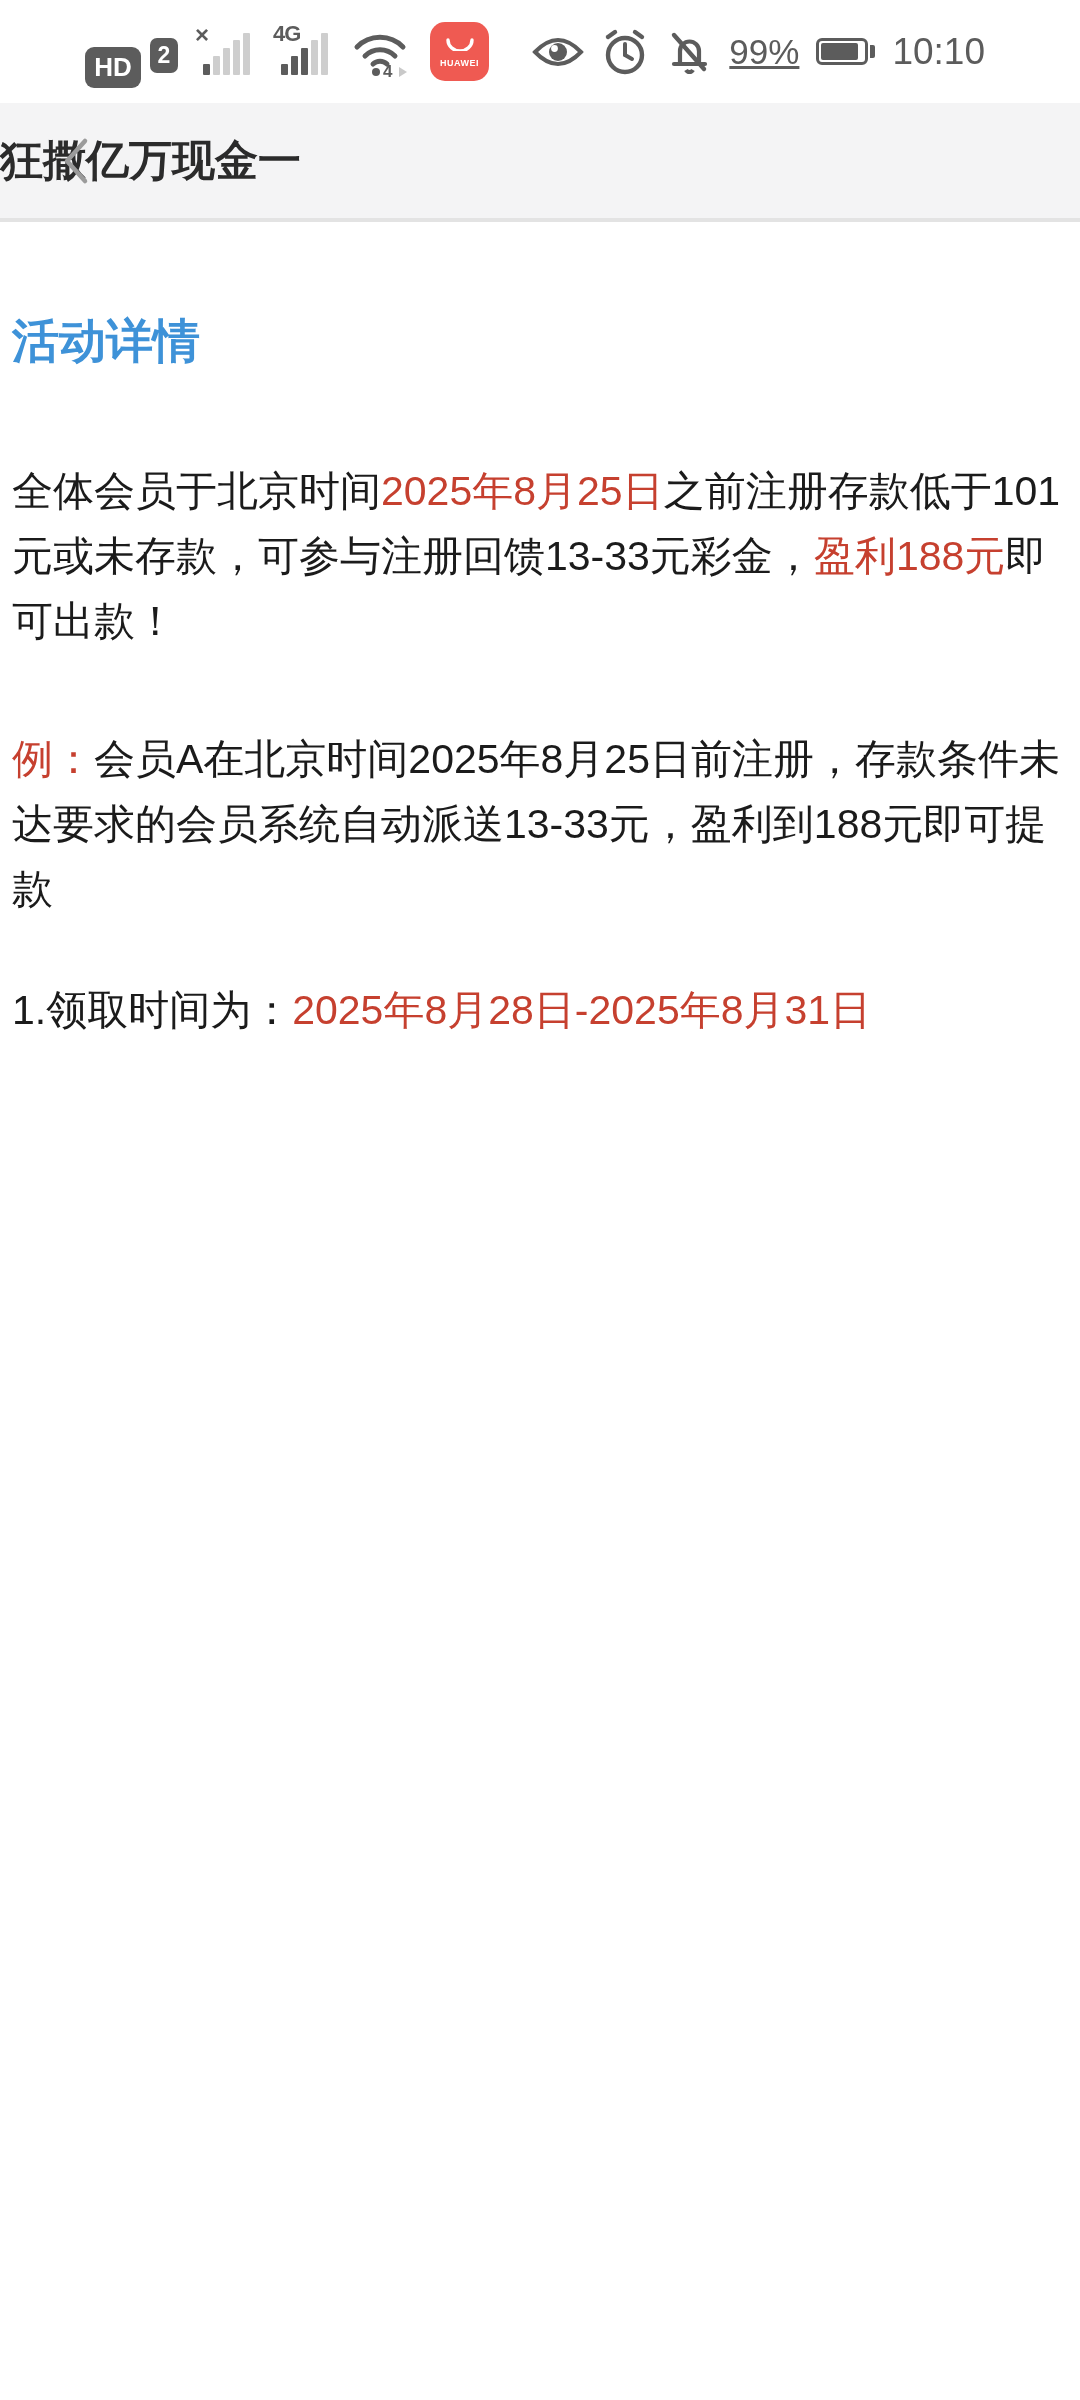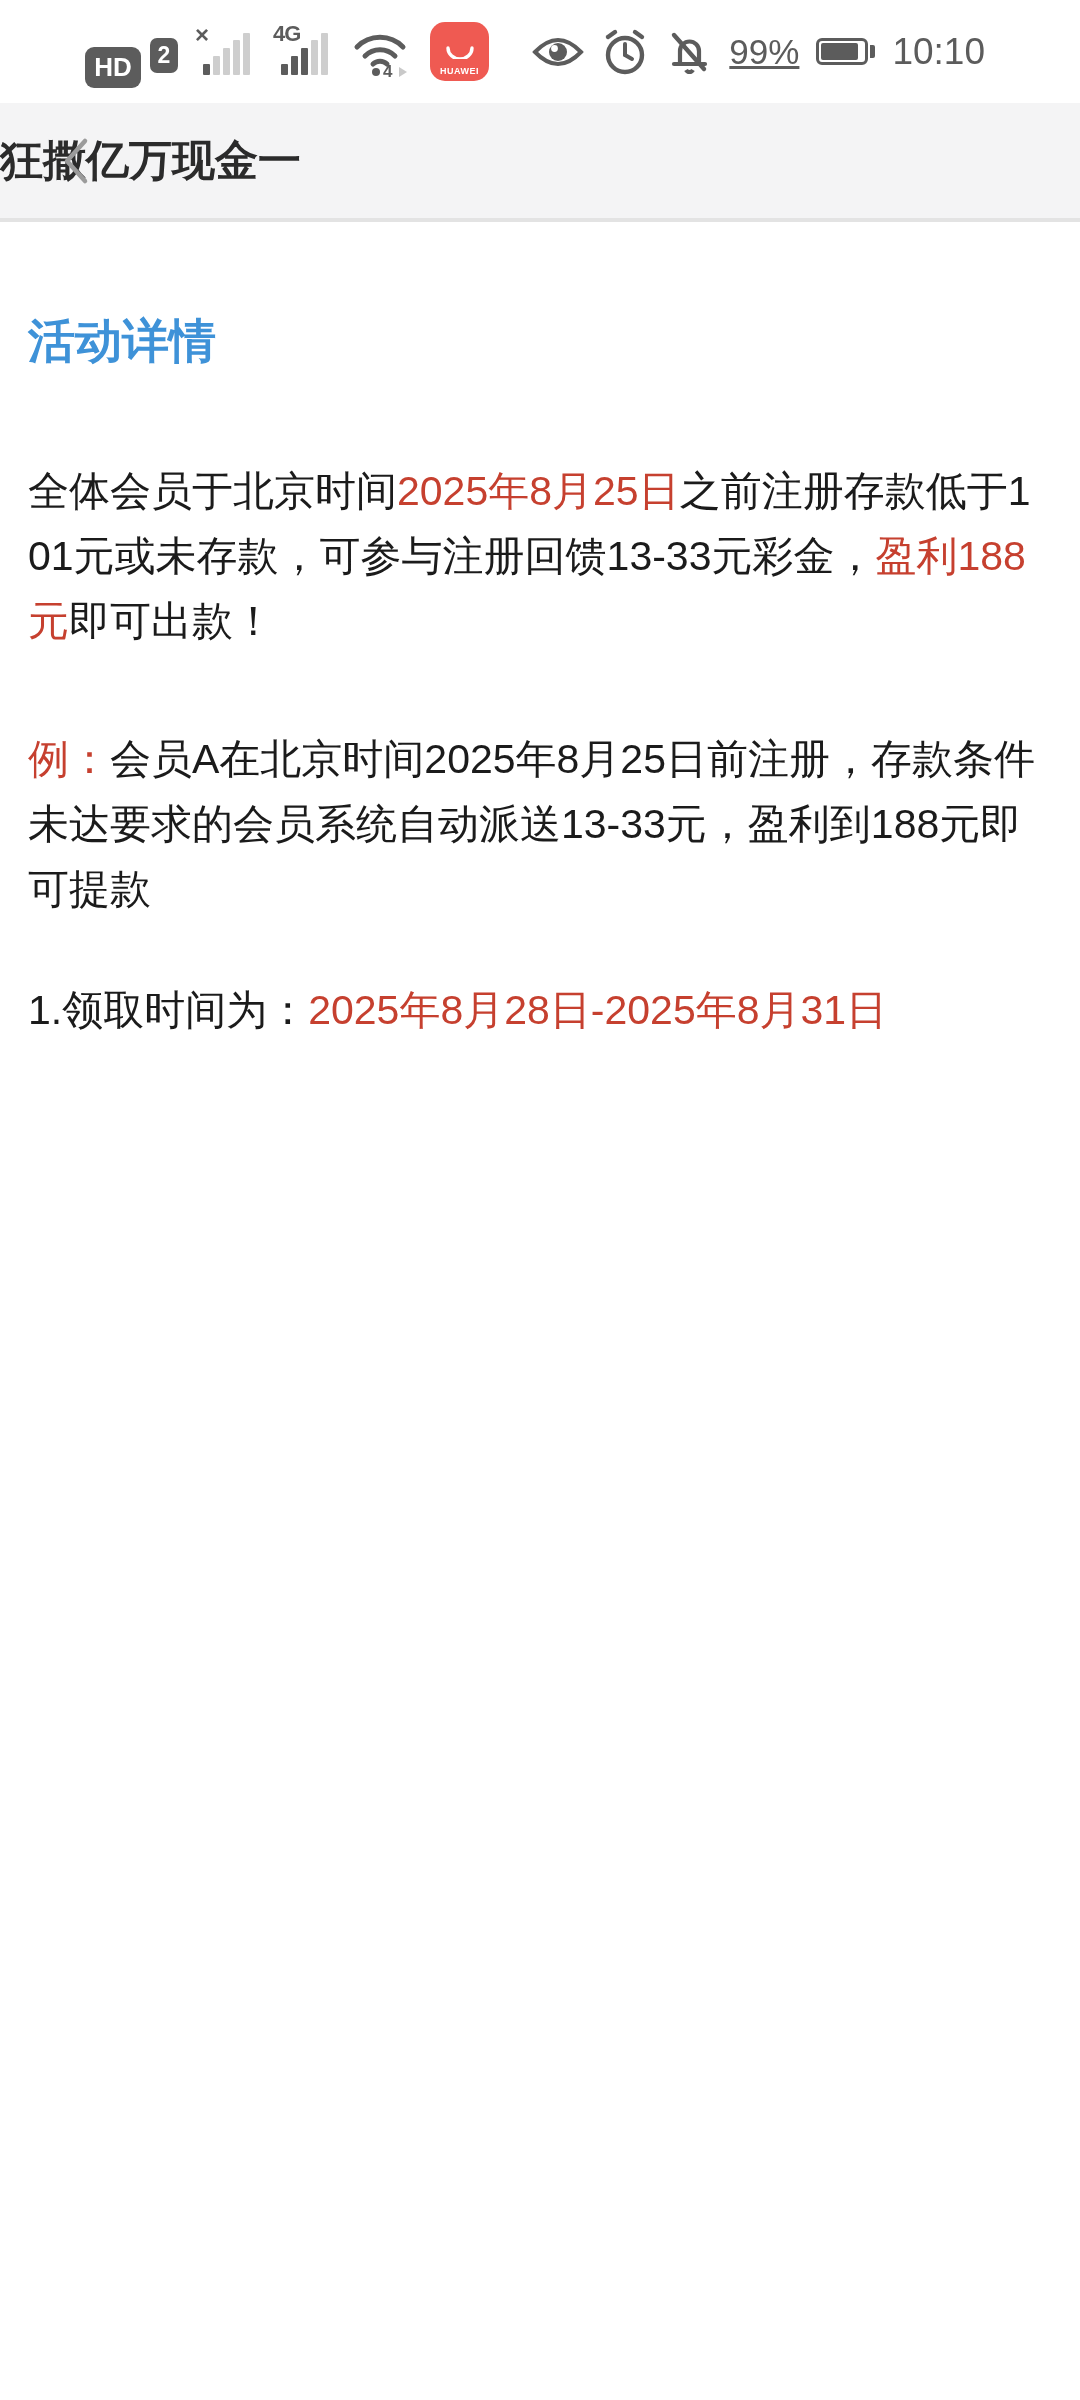--- a/index.html
+++ b/index.html
@@ -41,41 +41,41 @@
   .sig-mark{
     position:absolute;top:-6px;left:-8px;color:var(--icon-gray);
     font-size:24px;font-weight:bold;line-height:1;
   }
   .sig-mark.g4{font-size:22px;letter-spacing:-1px;}
   .sb-text{font-size:35px;color:var(--icon-gray);text-decoration:underline;}
   .time{font-size:37px;color:var(--icon-gray);}
   .appgallery{
     width:59px;height:59px;border-radius:15px;background:var(--appgallery-red);
     display:flex;flex-direction:column;align-items:center;justify-content:flex-start;
-    padding-top:24px;
+    padding-top:16px;
   }
   .appgallery .label{color:#fff;font-size:9px;font-weight:bold;letter-spacing:.5px;margin-top:7px;}
   .battery{display:flex;align-items:center;}
   .battery .body{
     width:52px;height:27px;border:3px solid var(--icon-gray);border-radius:6px;padding:2px;
   }
   .battery .fill{height:100%;width:88%;background:var(--icon-gray);border-radius:2px;}
   .battery .tip{width:5px;height:13px;background:var(--icon-gray);border-radius:0 2px 2px 0;margin-left:2px;}
   
   .navbar{
     height:119px;background:#f4f4f5;border-bottom:4px solid #e3e3e3;
     display:flex;align-items:center;justify-content:flex-start;position:relative;
   }
   .back-btn{
     position:absolute;left:48px;top:0;height:100%;display:flex;align-items:center;
     padding:0 14px;cursor:pointer;background:none;border:none;
   }
   .nav-title{font-size:43px;font-weight:600;color:#2b2b2b;}
   
-  .content{padding:0 28px;}
+  .content{padding:0 12px;}
   .section-heading{
     margin-top:88px;font-size:47px;font-weight:bold;color:var(--accent-blue);
   }
   .para{margin-top:86px;font-size:41px;line-height:1.58;color:#1b1b1b;word-break:break-all;}
   .para.example{margin-top:74px;}
   .red{color:var(--highlight-red);}
   
   table.promo{
     margin-top:66px;width:100%;border-collapse:collapse;table-layout:fixed;
   }

